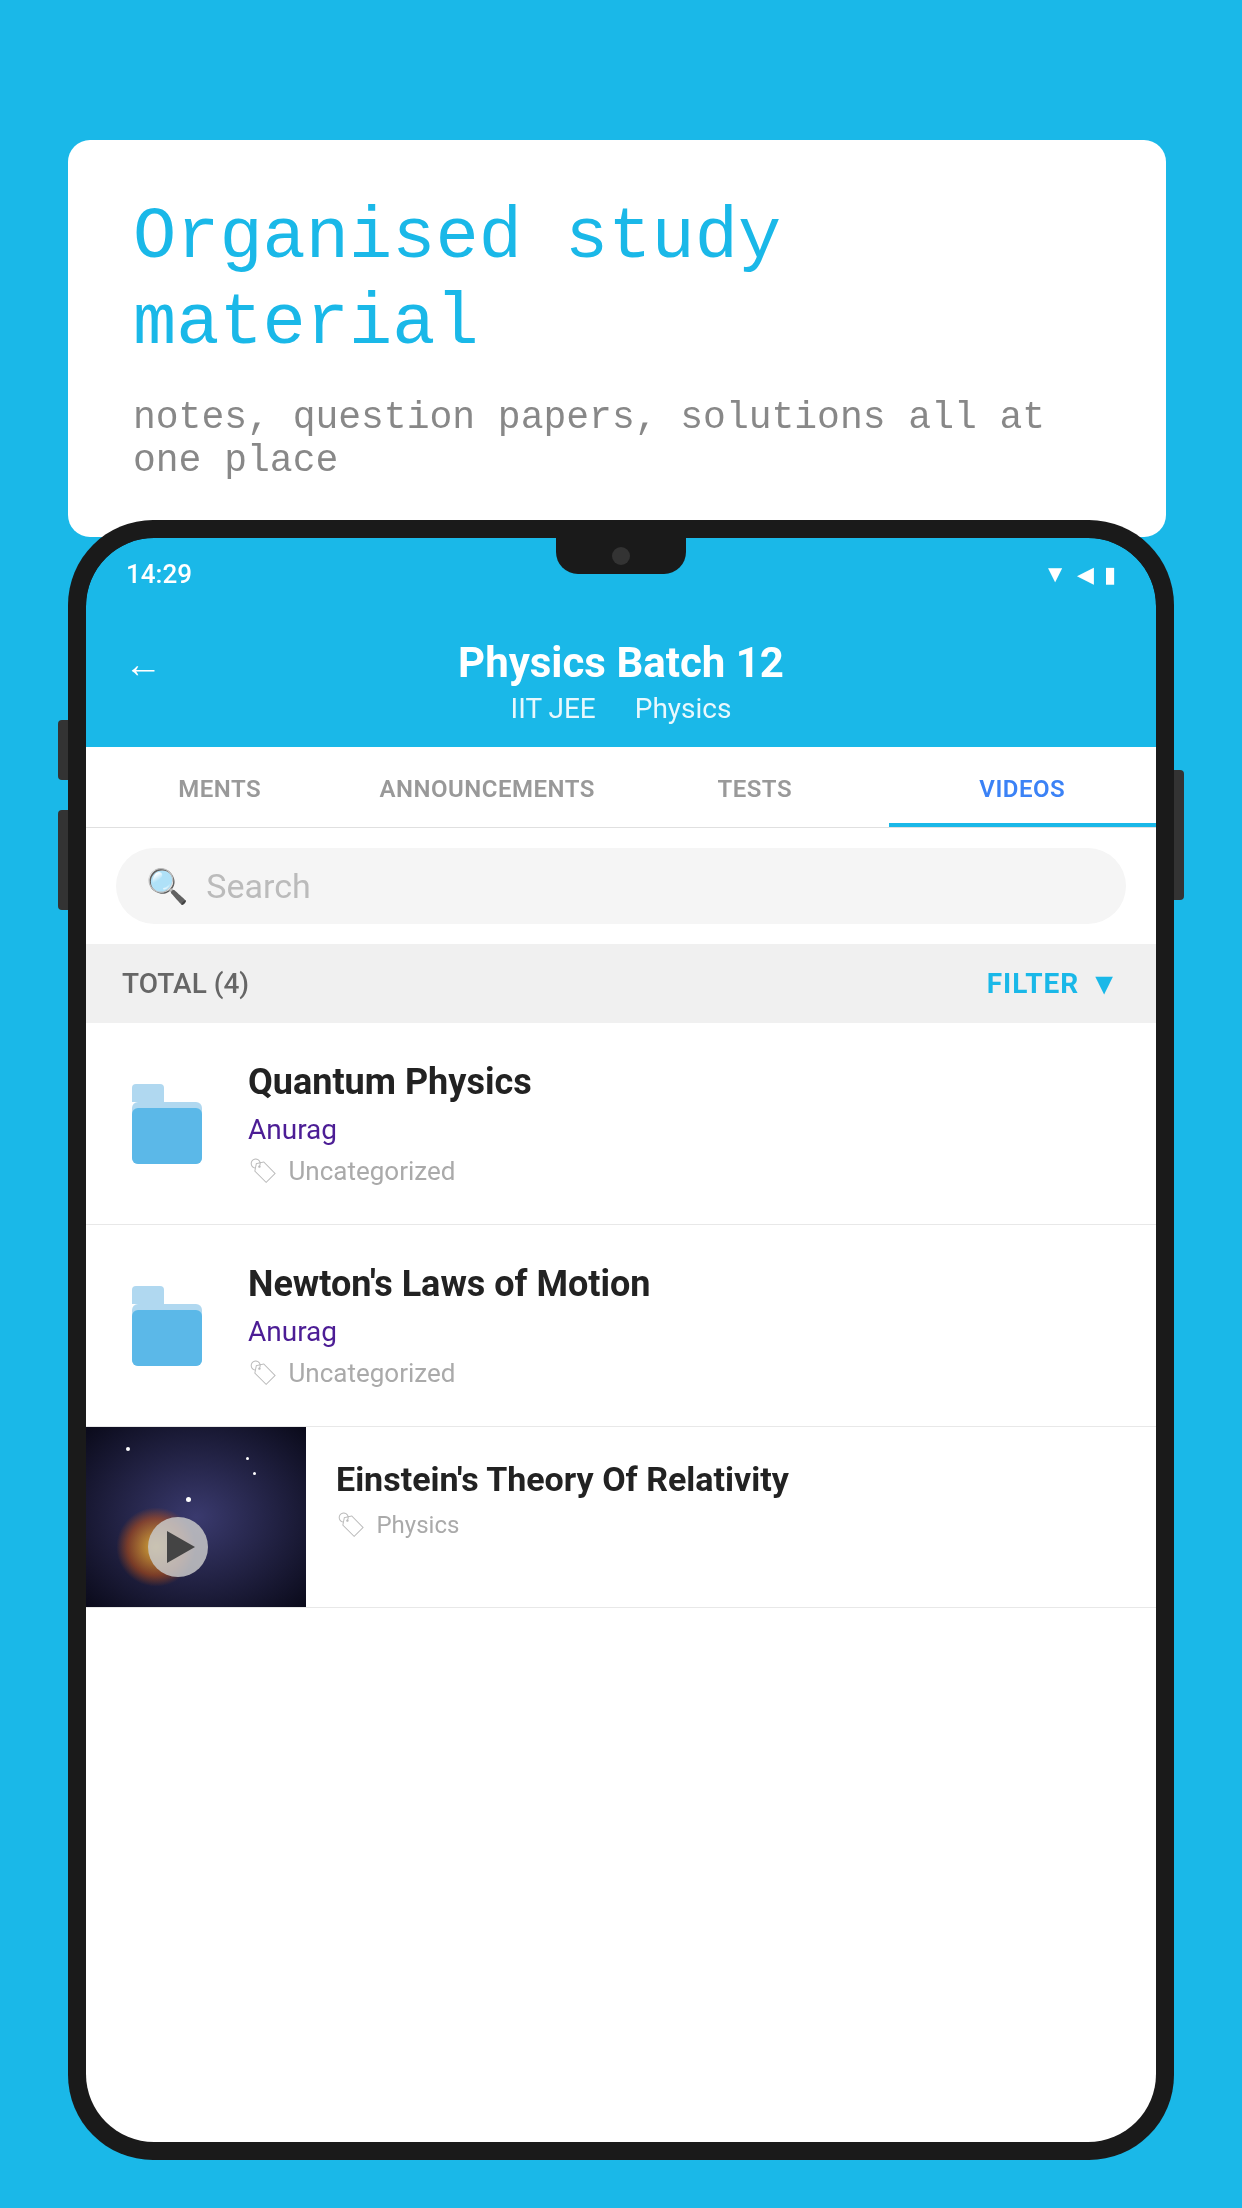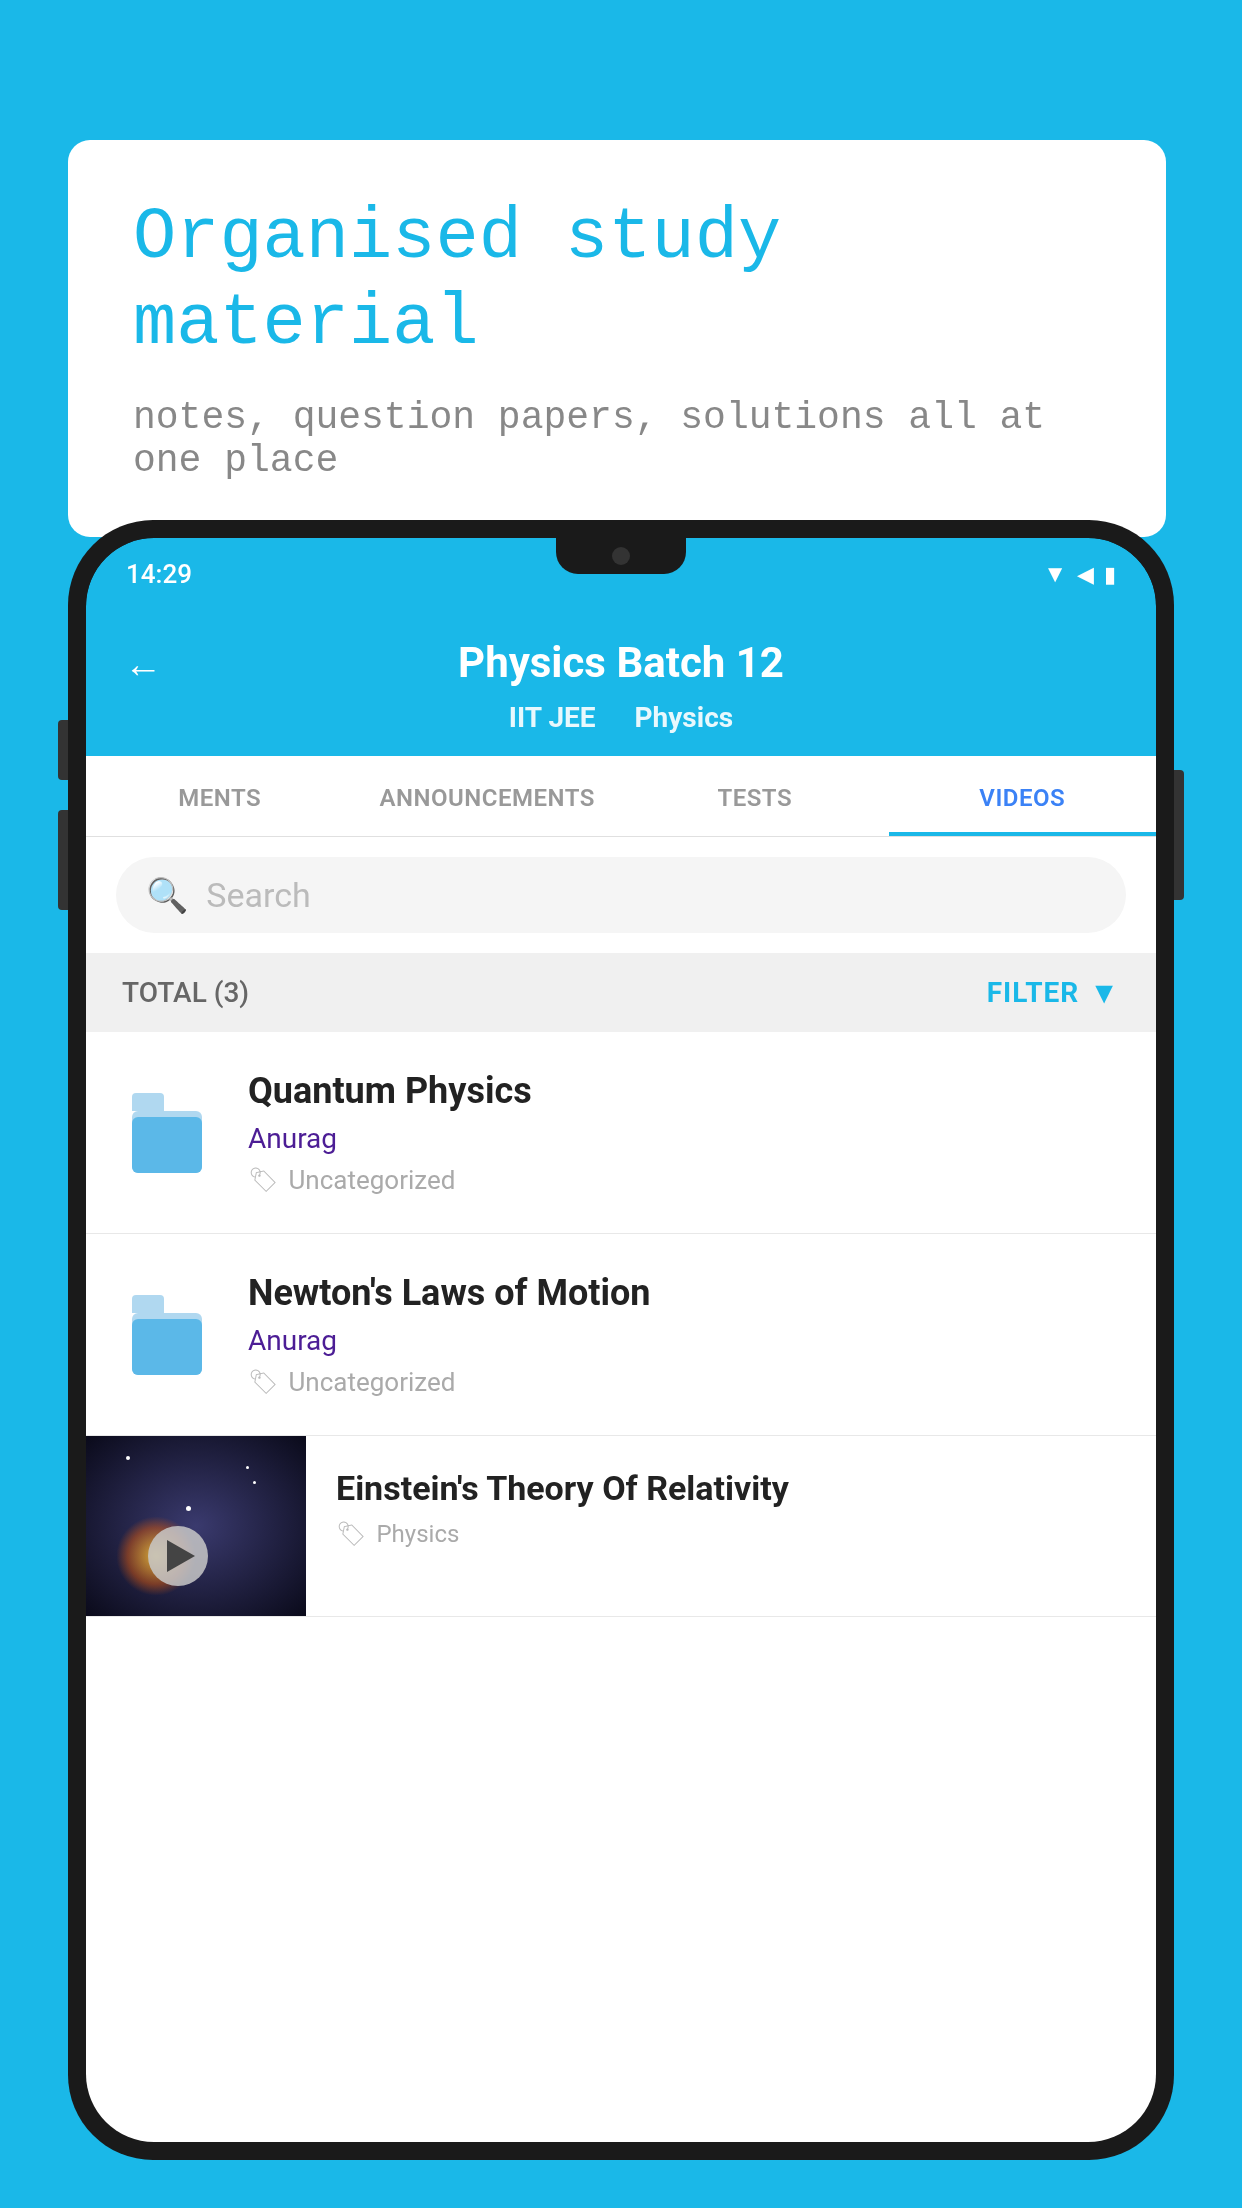--- a/index.html
+++ b/index.html
@@ -139,22 +139,21 @@
 
     .app-title {
       color: white;
       font-size: 42px;
       font-weight: 700;
     }
 
     .app-subtitle {
       color: rgba(255,255,255,0.9);
       font-size: 28px;
-      margin-top: 14px;
-      font-weight: bold;
+      margin-top: 5px;
     }
 
     .app-subtitle span {
       margin: 0 8px;
     }
 
     
     .tab-bar {
       background: white;
       display: flex;
@@ -521,21 +520,21 @@
       </div>
 
       <div class="search-bar-container">
         <div class="search-bar">
           <span class="search-icon-svg">🔍</span>
           <span class="search-text">Search</span>
         </div>
       </div>
 
       <div class="filter-bar">
-        <span class="total-text">TOTAL (3)</span>
+        <span class="total-text">TOTAL (4)</span>
         <div class="filter-btn">
           <span>FILTER</span>
           <span class="filter-funnel">▼</span>
         </div>
       </div>
 
       <div class="content-area">
 
         <div class="video-item">
           <div class="video-icon-container">

